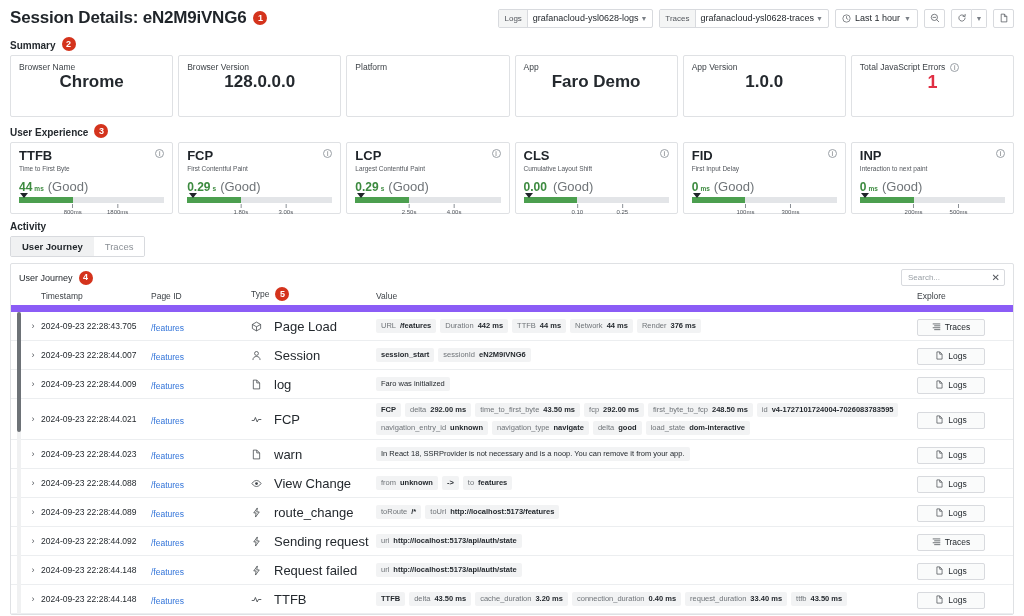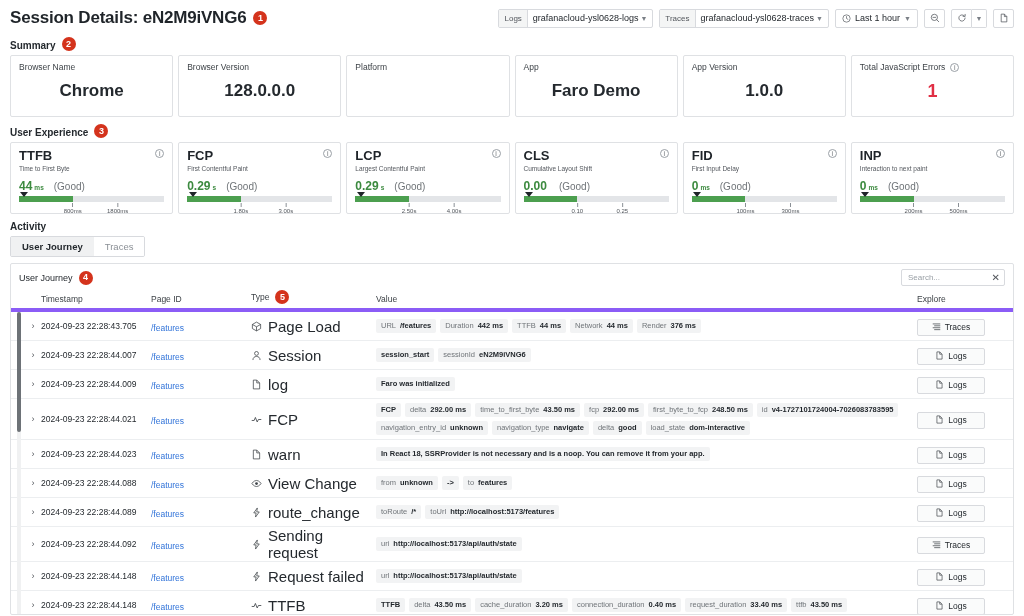--- a/index.html
+++ b/index.html
@@ -71,21 +71,21 @@
   .cards-row { display: flex; gap: 5px; padding: 0 10px; }
   .card {
     flex: 1; border: 1px solid #dfe1e4; border-radius: 2px;
     background: #fff; height: 62px; padding: 6px 8px;
     display: flex; flex-direction: column;
   }
   .card-title {
     font-size: 8.5px; color: #3d4247; display: flex; align-items: center; gap: 5px;
   }
   .card-body {
-    flex: 1; display: flex; align-items: center; justify-content: center;
+    flex: 1; display: flex; align-items: flex-start; justify-content: center;
   }
   .card-value { font-size: 17px; font-weight: 700; color: #24292e; }
   .card-value.sm { font-size: 12px; font-weight: 600; }
   .card-value.err { color: #e02f44; font-size: 18px; font-weight: 600; }
   .info-i {
     display: inline-flex; align-items: center; justify-content: center;
     width: 9px; height: 9px; border-radius: 50%;
     border: 1px solid #9aa0a6; color: #6f7478;
     font-size: 7px; line-height: 1; font-style: normal;
   }
@@ -96,21 +96,21 @@
     flex: 1; border: 1px solid #dfe1e4; border-radius: 2px;
     background: #fff; height: 72px; padding: 6px 8px 5px 8px;
     position: relative;
   }
   .vital-head { display: flex; align-items: flex-start; justify-content: space-between; }
   .vital-name { font-size: 13px; font-weight: 700; color: #1f2429; line-height: 1.05; }
   .vital-desc { font-size: 6.5px; color: #52565c; margin-top: 2px; }
   .vital-val { margin-top: 7px; display: flex; align-items: baseline; gap: 2px; }
   .vital-num { font-size: 12px; font-weight: 700; color: #3c8a3f; }
   .vital-unit { font-size: 6.5px; color: #3c8a3f; font-weight: 600; }
-  .vital-rating { font-size: 10px; color: #6f7478; margin-left: 8px; }
+  .vital-rating { font-size: 13px; color: #6f7478; margin-left: 2px; }
   .gauge { margin-top: 3px; position: relative; height: 6px; }
   .gauge-track { position: absolute; left: 0; right: 0; top: 0; height: 6px; background: #e3e5e8; }
   .gauge-fill { position: absolute; left: 0; top: 0; height: 6px; background: #4c9f4f; }
   .gauge-marker {
     position: absolute; top: -4px; width: 0; height: 0;
     border-left: 4px solid transparent; border-right: 4px solid transparent;
     border-top: 5px solid #1f2429;
   }
   .ticks { position: relative; height: 16px; margin-top: 1px; }
   .tick { position: absolute; top: 0; transform: translateX(-50%); text-align: center; }
@@ -145,21 +145,21 @@
   }
   .search-box input {
     border: none; outline: none; flex: 1; font-size: 8px; color: #24292e;
     font-family: "Liberation Sans", sans-serif; background: transparent; min-width: 0;
   }
   .search-box input::placeholder { color: #9aa0a6; }
   .clear-x { font-size: 10px; color: #52565c; line-height: 1; }
 
   .thead {
     display: flex; align-items: flex-end; padding: 0 8px 4px 0;
-    border-bottom: 4px solid #8b5cf6; font-size: 8.5px; color: #3d4247;
+    border-bottom: 7px solid #8b5cf6; font-size: 8.5px; color: #3d4247;
     height: 22px;
   }
   .th { font-weight: 400; }
   .c-chev { width: 30px; flex: none; }
   .c-ts { width: 110px; flex: none; }
   .c-page { width: 100px; flex: none; }
   .c-type { width: 125px; flex: none; }
   .c-val { flex: 1; min-width: 0; }
   .c-exp { width: 88px; flex: none; text-align: left; }
 
@@ -175,33 +175,33 @@
   .row {
     display: flex; align-items: center; padding: 0 8px 0 0;
     border-bottom: 1px solid #eceef0; min-height: 29px;
   }
   .chev {
     width: 30px; flex: none; text-align: center; font-size: 9px; color: #52565c;
     padding-left: 14px;
   }
   .ts { font-size: 8.5px; color: #24292e; white-space: nowrap; }
   .pageid { font-size: 8.5px; color: #3274d9; }
-  .type-cell { display: flex; align-items: center; gap: 6px; font-size: 15px; color: #24292e; }
+  .type-cell { display: flex; align-items: center; gap: 12px; font-size: 13px; color: #24292e; }
   .type-icon { width: 11px; height: 11px; flex: none; color: #3d4247; display: flex; align-items: center; }
   .type-icon svg { width: 11px; height: 11px; }
   .chips { display: flex; flex-wrap: wrap; gap: 4px; padding: 4px 0; }
   .chip {
     display: inline-flex; align-items: center; gap: 4px;
     background: #f2f3f4; border-radius: 2px; padding: 2px 5px;
     font-size: 7.5px; line-height: 1.35; white-space: nowrap;
   }
   .chip-k { color: #6f7478; }
   .chip-v { color: #1f2429; font-weight: 700; }
   .chip.plain { color: #1f2429; font-weight: 700; }
-  .chip.msg { font-weight: 700; color: #24292e; }
+  .chip.msg { font-weight: 400; color: #24292e; }
   .exp-btn {
     display: inline-flex; align-items: center; justify-content: center; gap: 4px;
     border: 1px solid #d8dade; border-radius: 2px; background: #fafbfb;
     height: 17px; width: 68px; font-size: 8.5px; color: #24292e;
   }
   .exp-btn svg { width: 9px; height: 9px; }
 </style>
 </head>
 <body>
 

